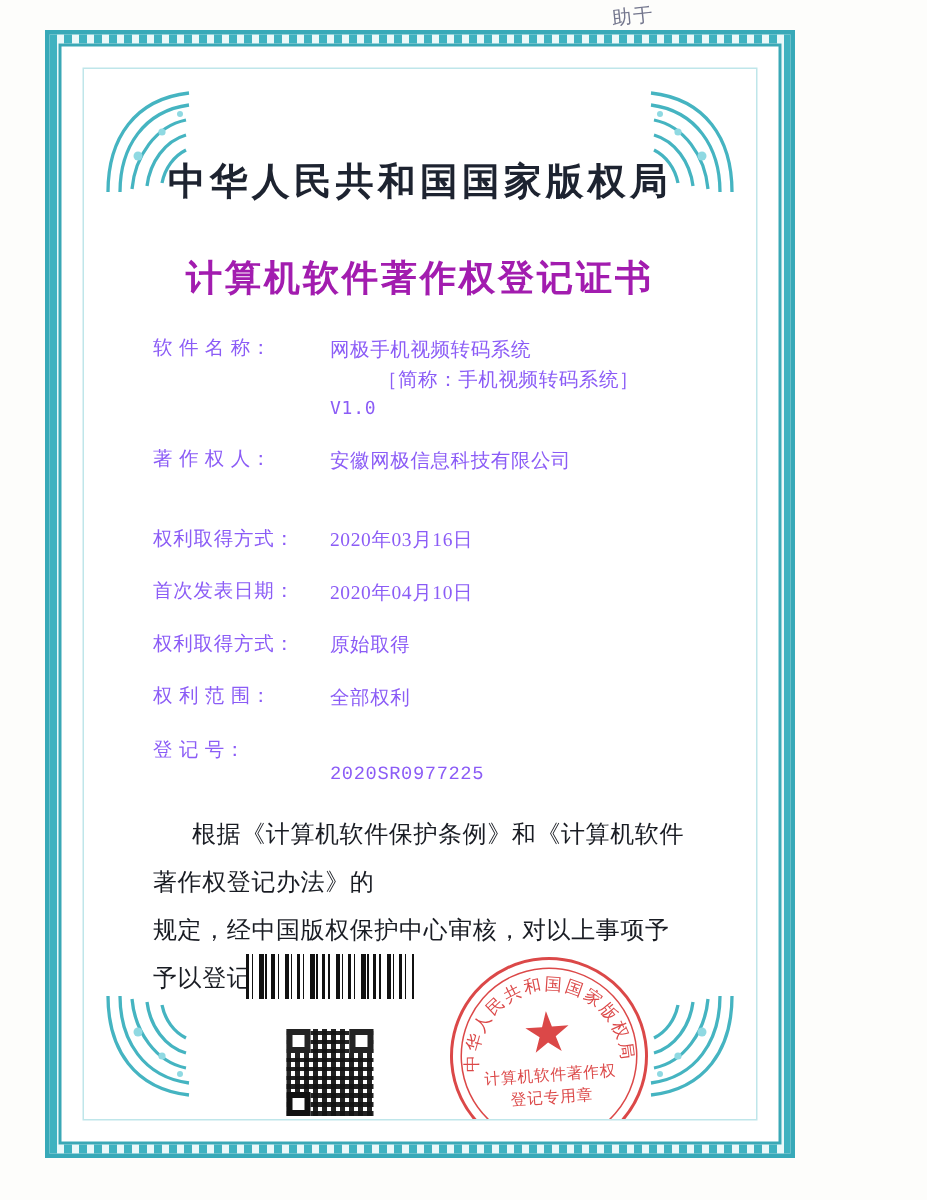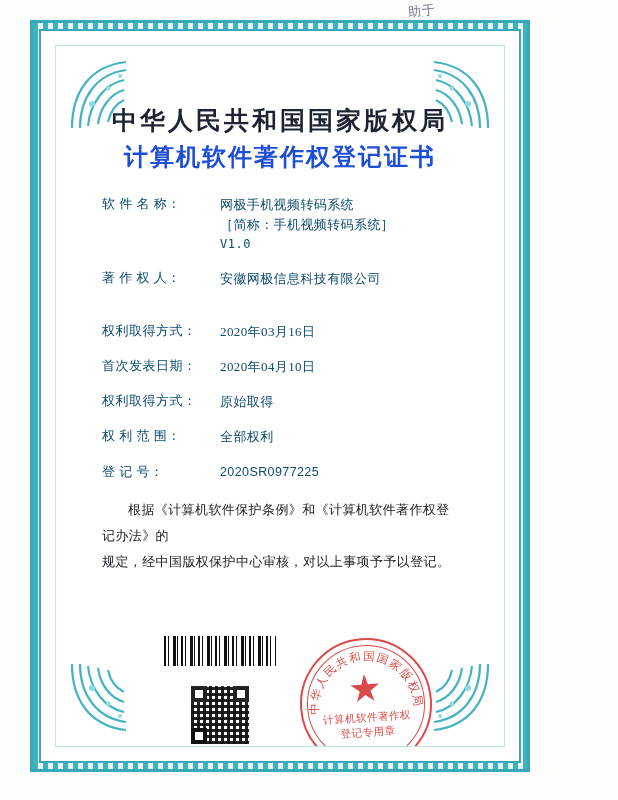--- a/index.html
+++ b/index.html
@@ -82,65 +82,65 @@
     letter-spacing: 3px;
     color: #1d2330;
     margin-top: 58px;
     font-weight: bold;
     font-family: "DejaVu Serif", serif;
   }
   .title-sub {
     text-align: center;
     font-size: 24px;
     letter-spacing: 2px;
-    color: #1d4ed8;
-    margin-top: 4px;
+    color: #a21caf;
+    margin-top: 32px;
     font-weight: bold;
     font-family: "DejaVu Serif", serif;
   }
   .cert-no {
     text-align: right;
     font-size: 11px;
     color: #22262f;
     margin-top: 18px;
     padding-right: 6px;
     letter-spacing: 0.5px;
   }
   .fields {
     margin-top: 22px;
   }
   .frow {
     display: flex;
     align-items: flex-start;
     margin-bottom: 15px;
     font-size: 13px;
-    color: #0c4a6e;
+    color: #8b5cf6;
   }
   .flabel {
     width: 118px;
     flex: 0 0 118px;
     letter-spacing: 0.5px;
   }
   .fvalue {
     flex: 1;
     line-height: 1.55;
     letter-spacing: 0.4px;
   }
-  .fvalue .alias { display: block; }
+  .fvalue .alias { display: block; text-align: center; }
   .fvalue .ver {
     display: block;
     font-family: "DejaVu Sans Mono", monospace;
     font-size: 12px;
     letter-spacing: 0.5px;
   }
   .divider-space { height: 18px; }
-  .mono { font-family: Liberation Sans, sans-serif; font-size: 12.5px; }
+  .mono { font-family: Liberation Mono, monospace; font-size: 12.5px; margin-top: 16px; }
   .para {
     margin-top: 10px;
-    font-size: 13px;
+    font-size: 16px;
     line-height: 2.0;
     color: #191c23;
     letter-spacing: 0.4px;
   }
   .para .indent { display: block; text-indent: 26px; }
 
   
   .barcode {
     position: absolute;
     left: 108px;

